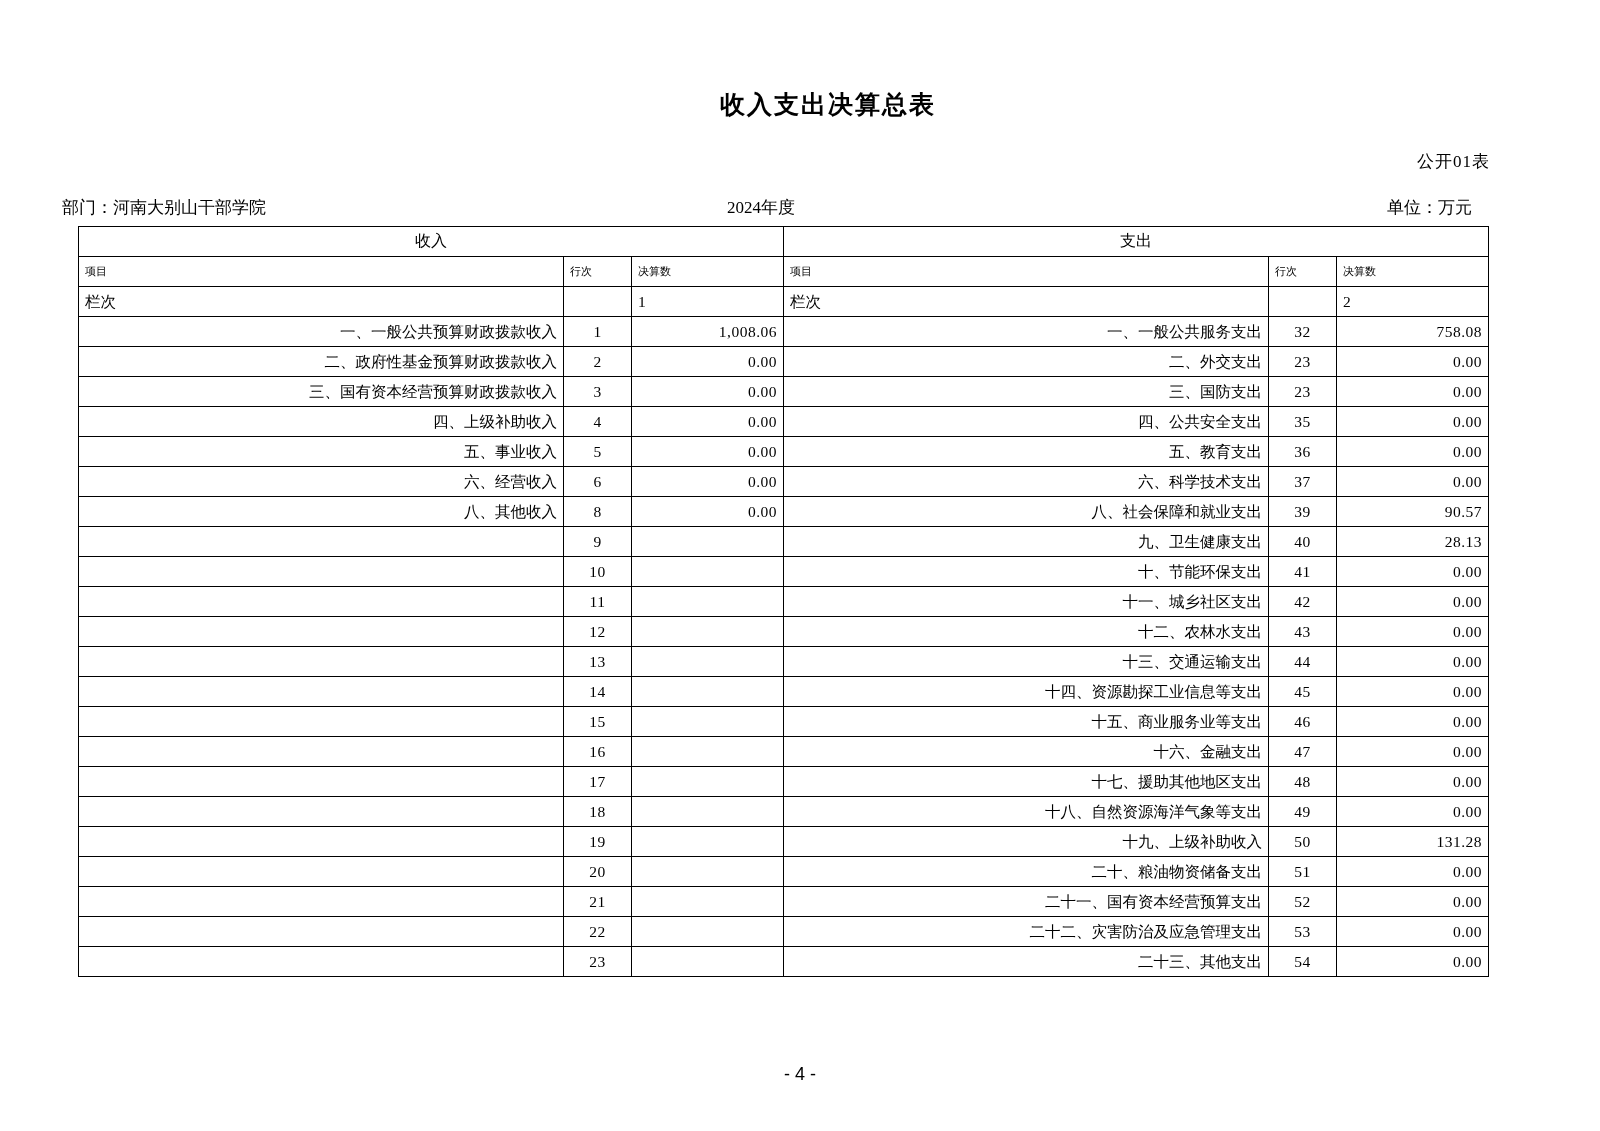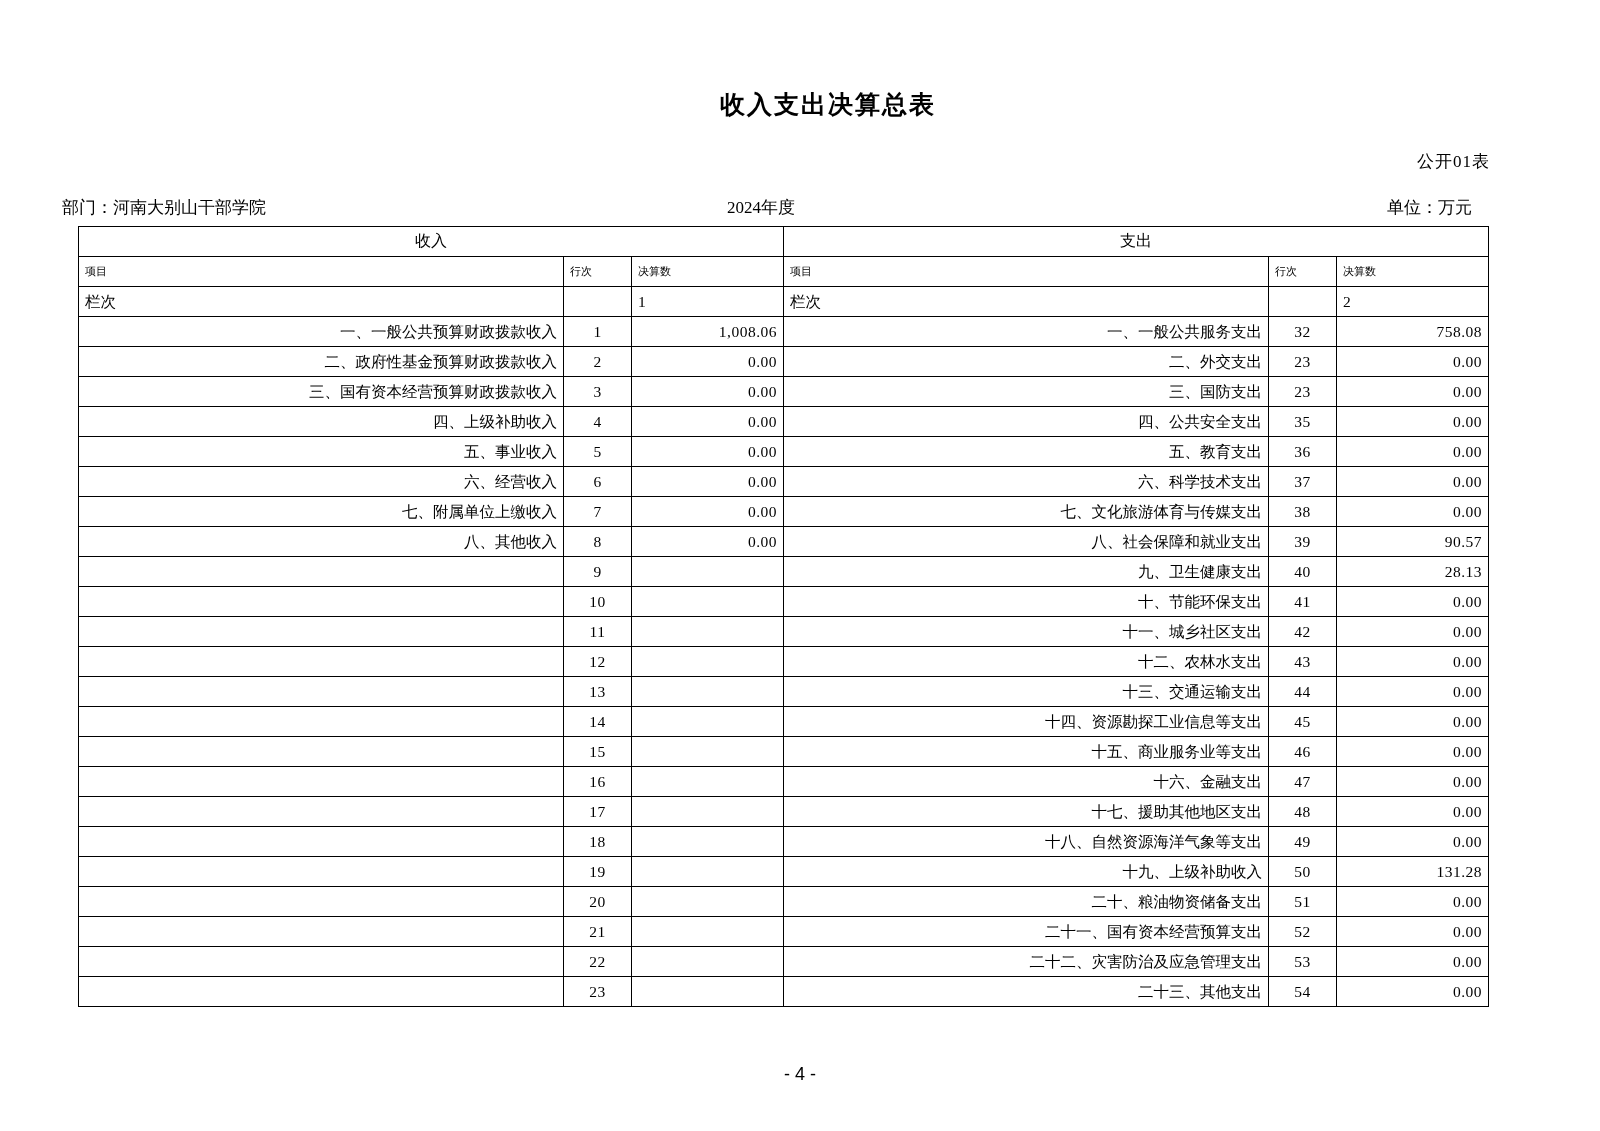--- a/index.html
+++ b/index.html
@@ -223,28 +223,20 @@
           </tr>
           <tr>
             <td class="item-cell">六、经营收入</td>
             <td class="c-line num">6</td>
             <td class="c-val num">0.00</td>
             <td class="item-cell">六、科学技术支出</td>
             <td class="c-line num">37</td>
             <td class="c-val num">0.00</td>
           </tr>
           <tr>
-            <td class="item-cell">七、附属单位上缴收入</td>
-            <td class="c-line num">7</td>
-            <td class="c-val num">0.00</td>
-            <td class="item-cell">七、文化旅游体育与传媒支出</td>
-            <td class="c-line num">38</td>
-            <td class="c-val num">0.00</td>
-          </tr>
-          <tr>
             <td class="item-cell">八、其他收入</td>
             <td class="c-line num">8</td>
             <td class="c-val num">0.00</td>
             <td class="item-cell">八、社会保障和就业支出</td>
             <td class="c-line num">39</td>
             <td class="c-val num">90.57</td>
           </tr>
           <tr>
             <td class="item-cell"></td>
             <td class="c-line num">9</td>

